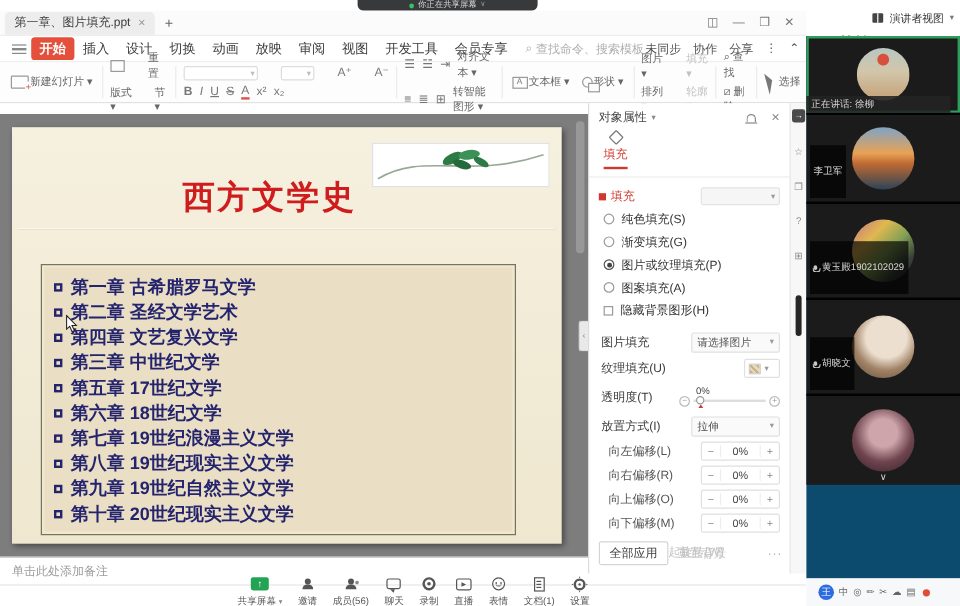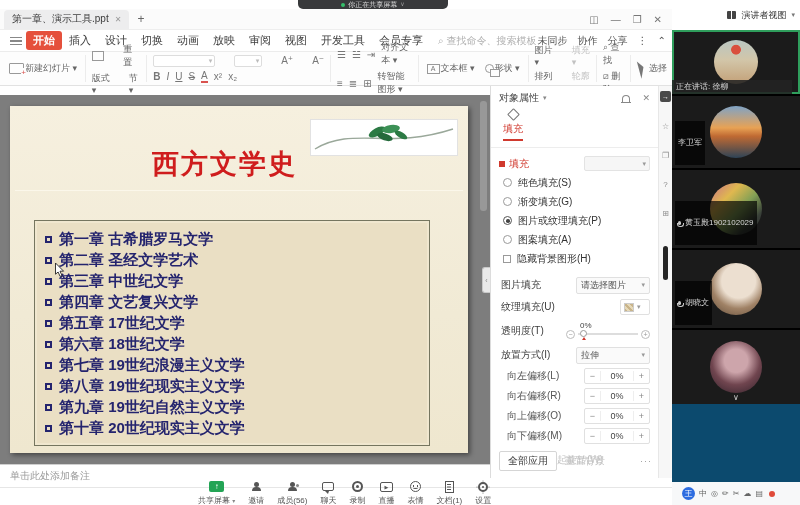--- a/index.html
+++ b/index.html
@@ -164,21 +164,21 @@
 <div class="abs share-banner">
   <span class="green-dot"></span>
   <span>你正在共享屏幕</span>
   <span class="collapse">∨</span>
 </div>
 
 <div class="abs wps">
 
   <div class="tabbar">
     <div class="doc-tab">
-      <span>第一章、演示工具.ppt</span>
+      <span>第一章、图片填充.ppt</span>
       <span class="x">✕</span>
     </div>
     <span class="new-tab">+</span>
     <div class="win-controls">
       <span>◫</span>
       <span>—</span>
       <span>❐</span>
       <span>✕</span>
     </div>
   </div>
@@ -314,25 +314,25 @@
         <div class="ch-row">
             <span class="bullet-sq"></span>
             <span class="ch-text">第一章 古希腊罗马文学</span>
           </div>
         <div class="ch-row">
             <span class="bullet-sq"></span>
             <span class="ch-text">第二章 圣经文学艺术</span>
           </div>
         <div class="ch-row">
             <span class="bullet-sq"></span>
+            <span class="ch-text">第四章 文艺复兴文学</span>
+          </div>
+        <div class="ch-row">
+            <span class="bullet-sq"></span>
             <span class="ch-text">第三章 中世纪文学</span>
-          </div>
-        <div class="ch-row">
-            <span class="bullet-sq"></span>
-            <span class="ch-text">第四章 文艺复兴文学</span>
           </div>
         <div class="ch-row">
             <span class="bullet-sq"></span>
             <span class="ch-text">第五章 17世纪文学</span>
           </div>
         <div class="ch-row">
             <span class="bullet-sq"></span>
             <span class="ch-text">第六章 18世纪文学</span>
           </div>
         <div class="ch-row">

